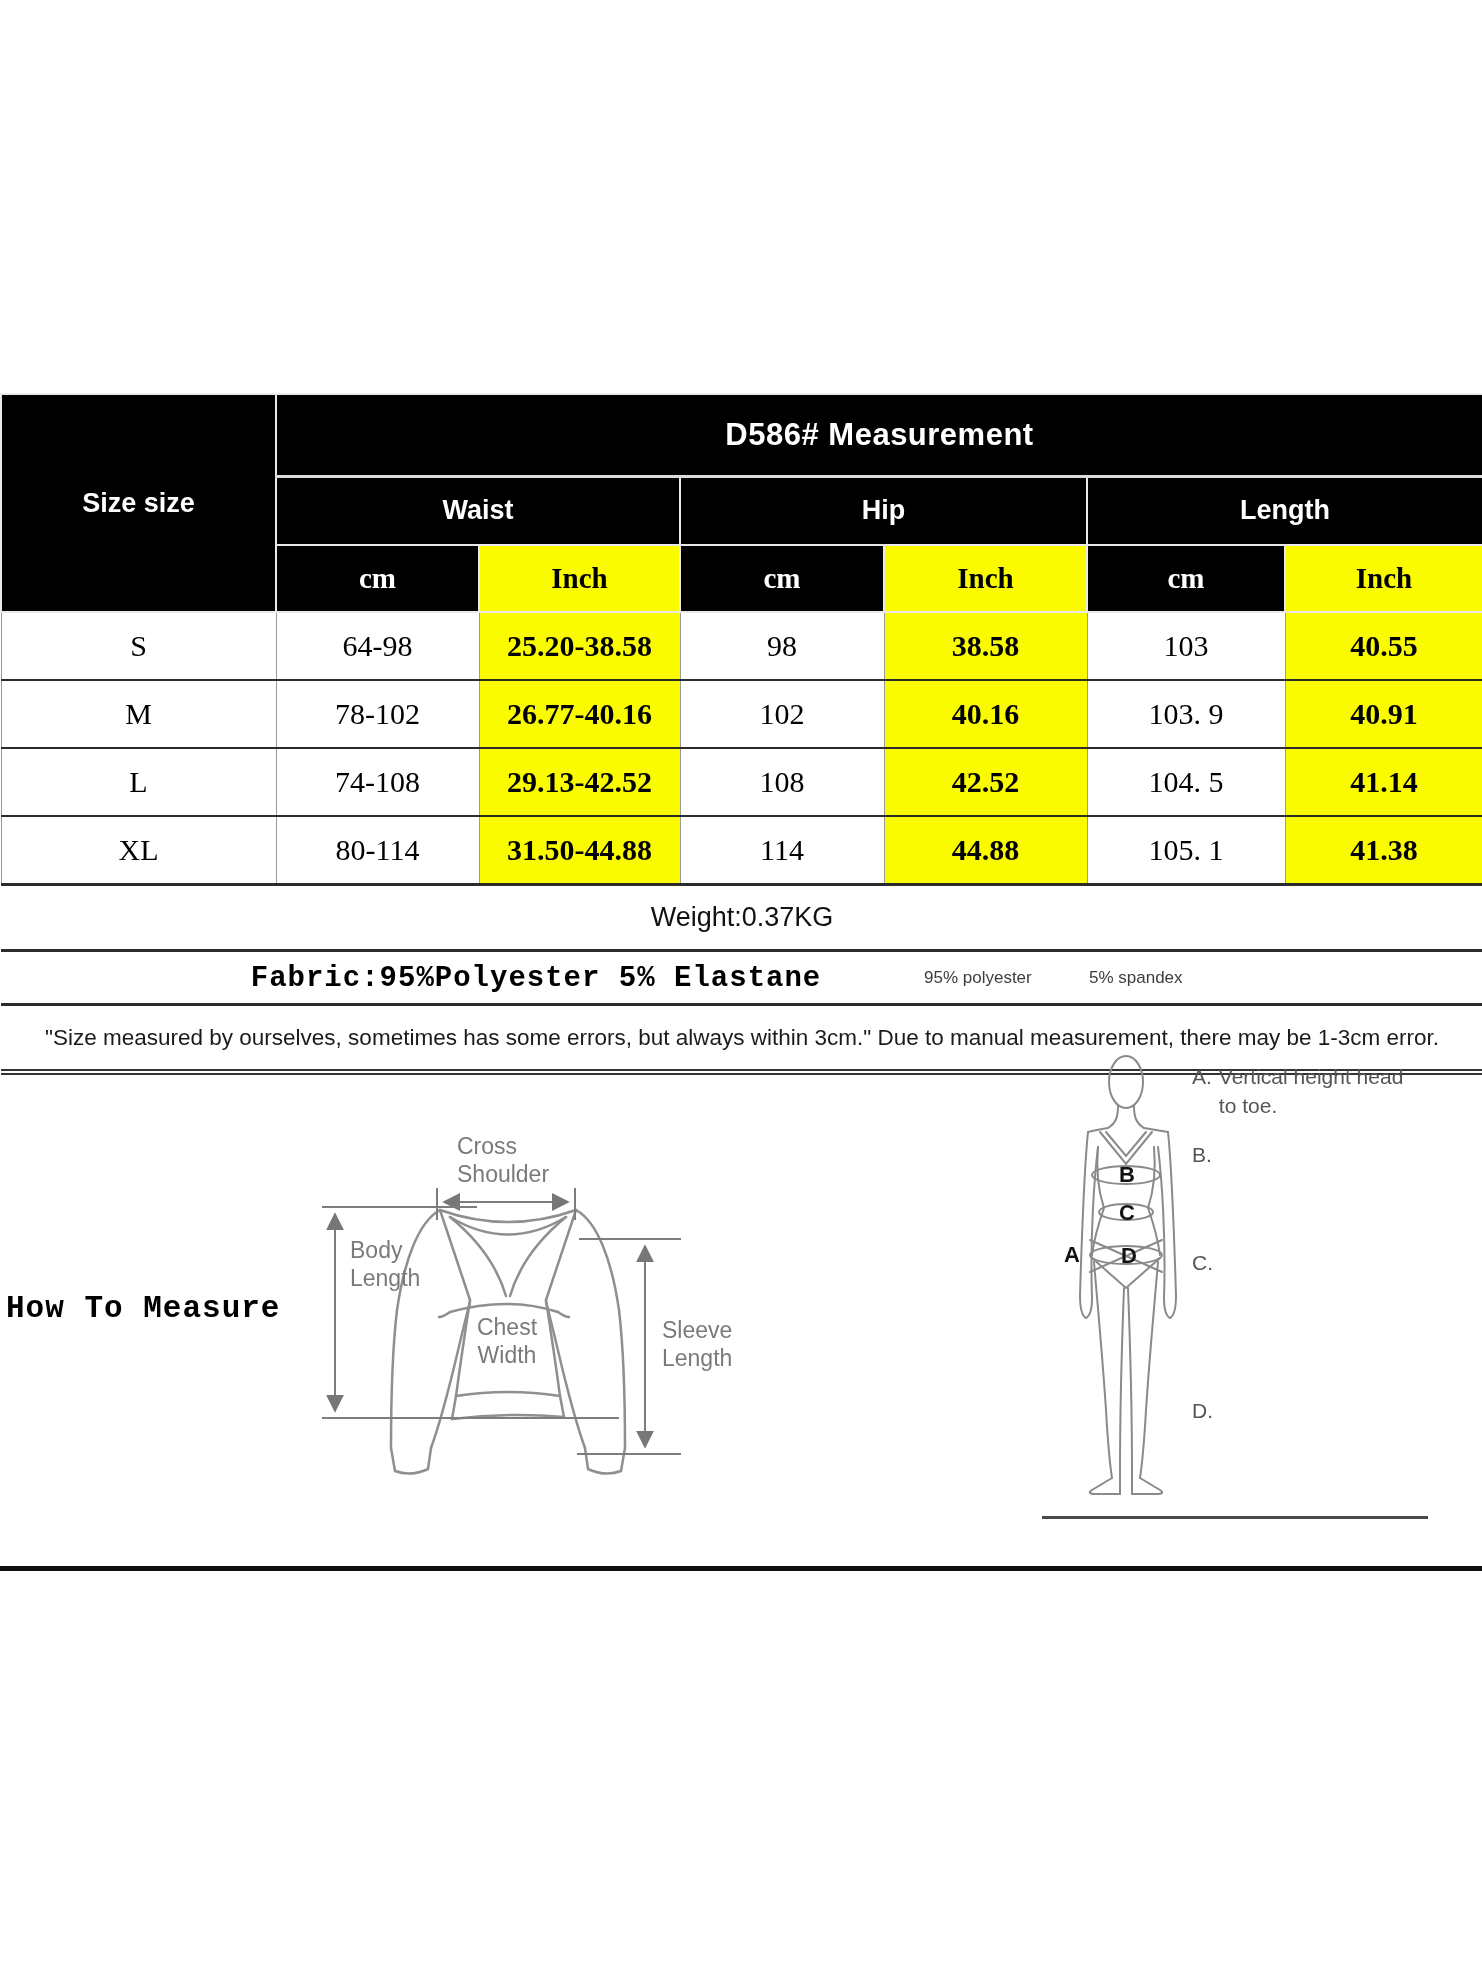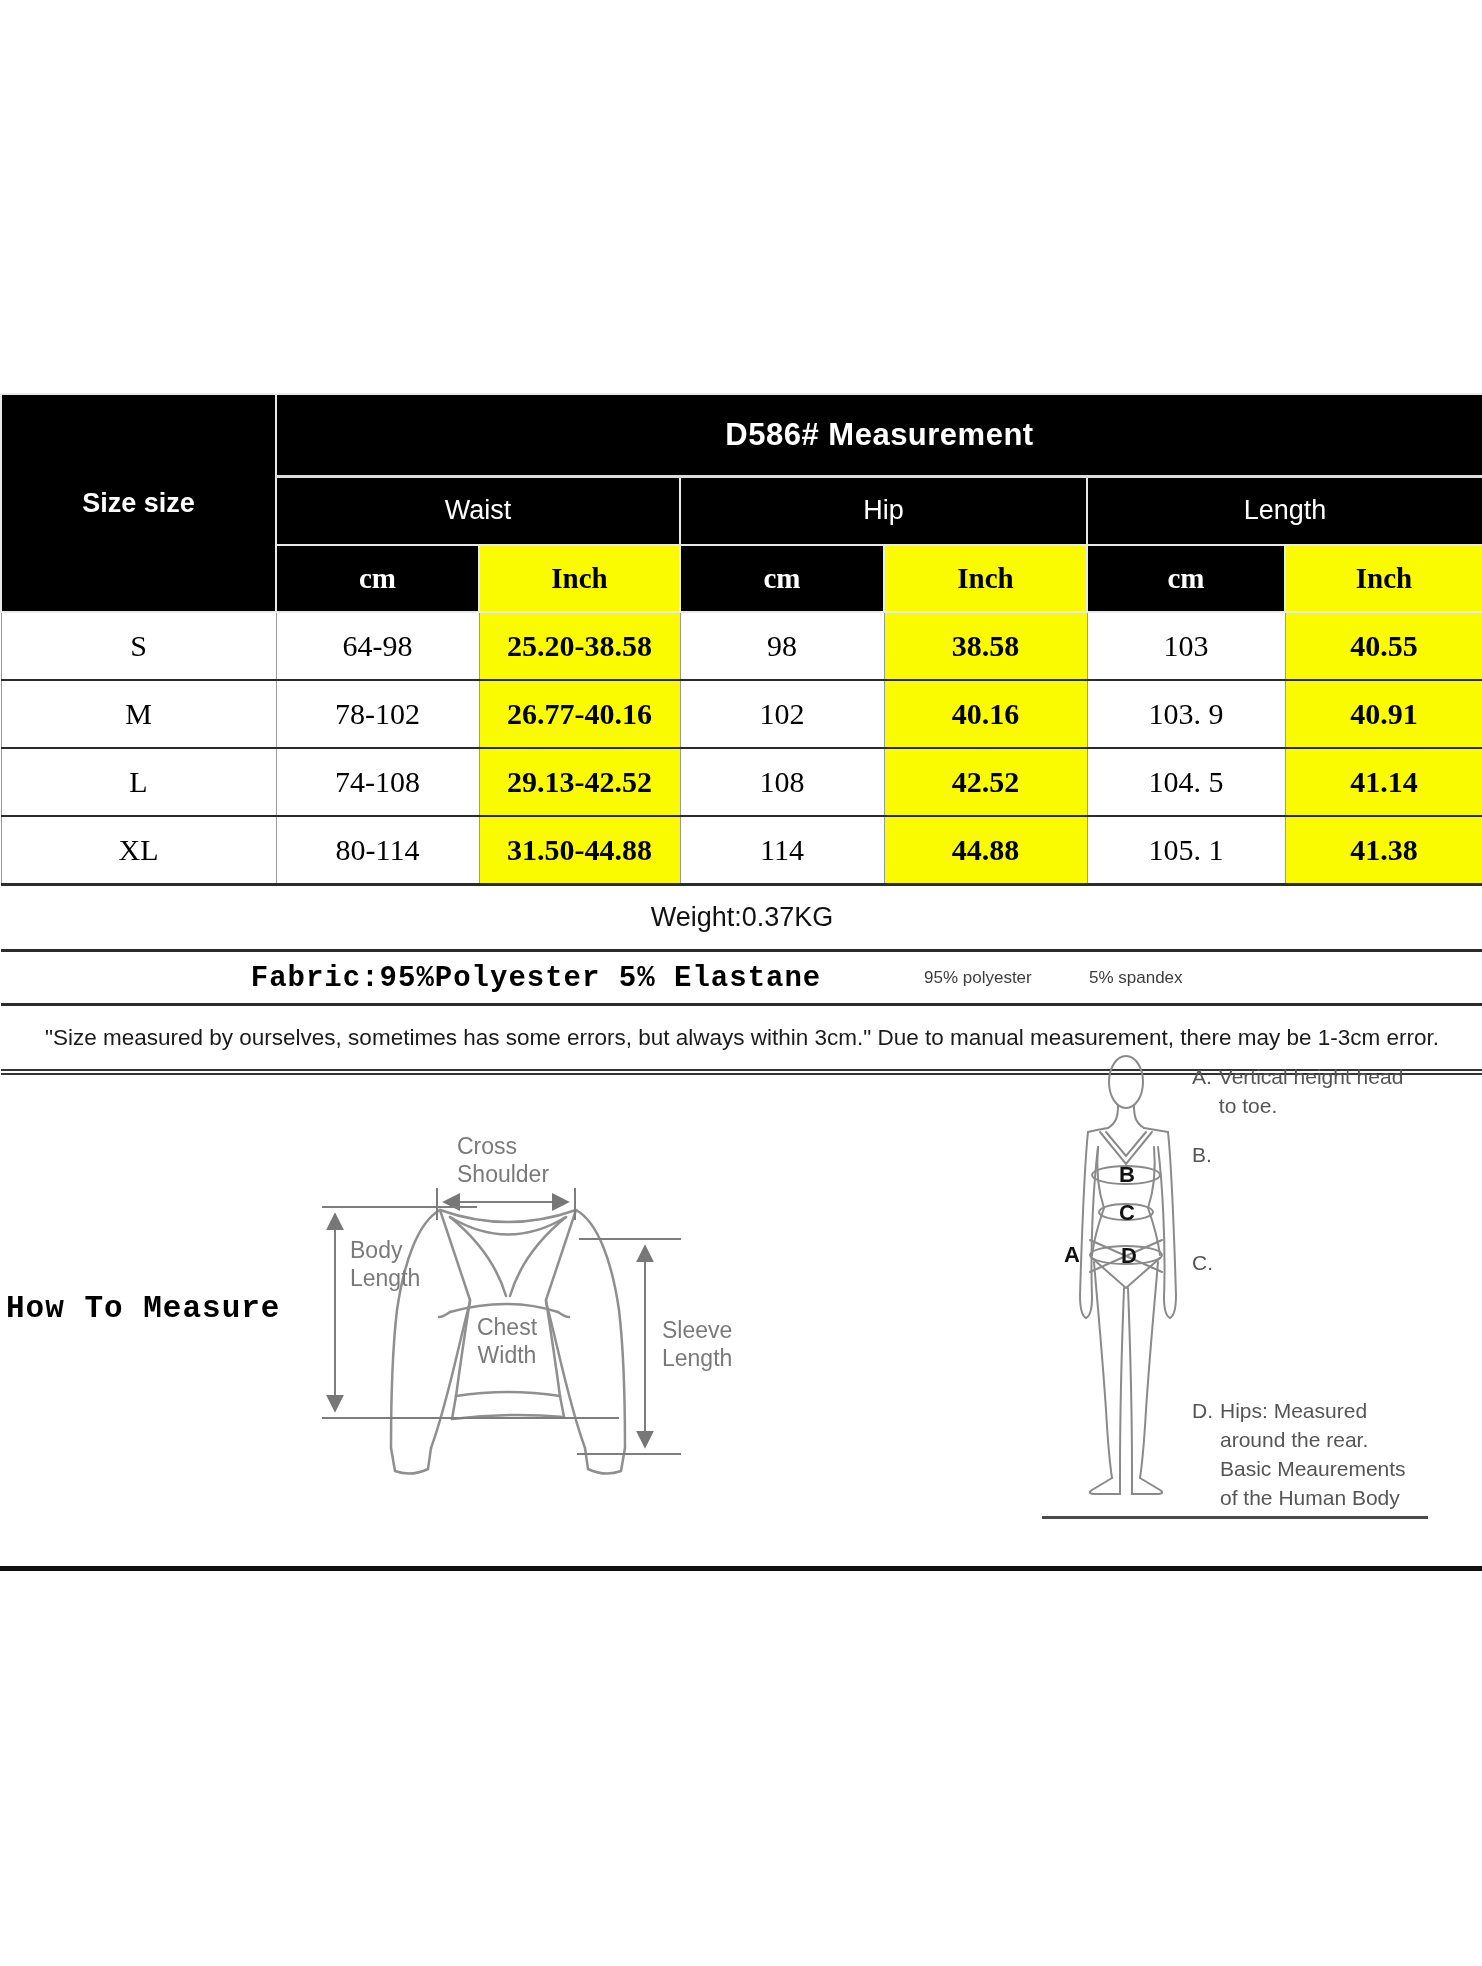--- a/index.html
+++ b/index.html
@@ -22,21 +22,21 @@
   
   table.size-table{
     position:absolute;left:0;top:393px;width:1482px;
     border-collapse:collapse;table-layout:fixed;
     border-bottom:6px double #333;
   }
   table.size-table td{padding:16px;text-align:center;vertical-align:middle;overflow:hidden;}
   td.hb{background:var(--hdr);color:#fff;border:2px solid #e9e9e9;}
   td.title-cell{font-size:31px;font-weight:bold;letter-spacing:.5px;border-bottom:3px solid #dcdcdc;}
   td.size-cell{font-size:27px;font-weight:bold;}
-  td.group-cell{font-size:27px;font-weight:normal;margin-left:35px;}
+  td.group-cell{font-size:27px;font-weight:bold;margin-left:35px;}
   td.unit{font-family:"Liberation Serif", serif;font-size:29px;font-weight:bold;}
   td.hy{background:var(--yellow);color:#000;border:2px solid #e9e9e9;}
   td.dc{
     font-family:"Liberation Serif", serif;font-size:30px;color:#000;background:#fff;
     border-top:2px solid var(--line-dark);border-bottom:2px solid var(--line-dark);
     border-left:1px solid var(--line-gray);border-right:1px solid var(--line-gray);
   }
   td.dy{background:var(--yellow);font-weight:bold;margin-top:24px;}
   td.full-row{
     background:#fff;border-top:3px solid var(--line-dark);border-bottom:3px solid var(--line-dark);
@@ -259,22 +259,18 @@
 to toe.</span>
     </div>
     <div class="ann" style="top:1140px">
       <span class="ann-letter">B.</span>
     </div>
     <div class="ann" style="top:1248px">
       <span class="ann-letter">C.</span>
     </div>
     <div class="ann" style="top:1396px">
       <span class="ann-letter">D.</span>
-      <span class="ann-text">Hips: Measured
-around the rear.
-Basic Meaurements
-of the Human Body</span>
     </div>
   </div>
 
   <div class="ann-rule"></div>
   <div class="bottom-rule"></div>
 </div>
 
 </body></html>

